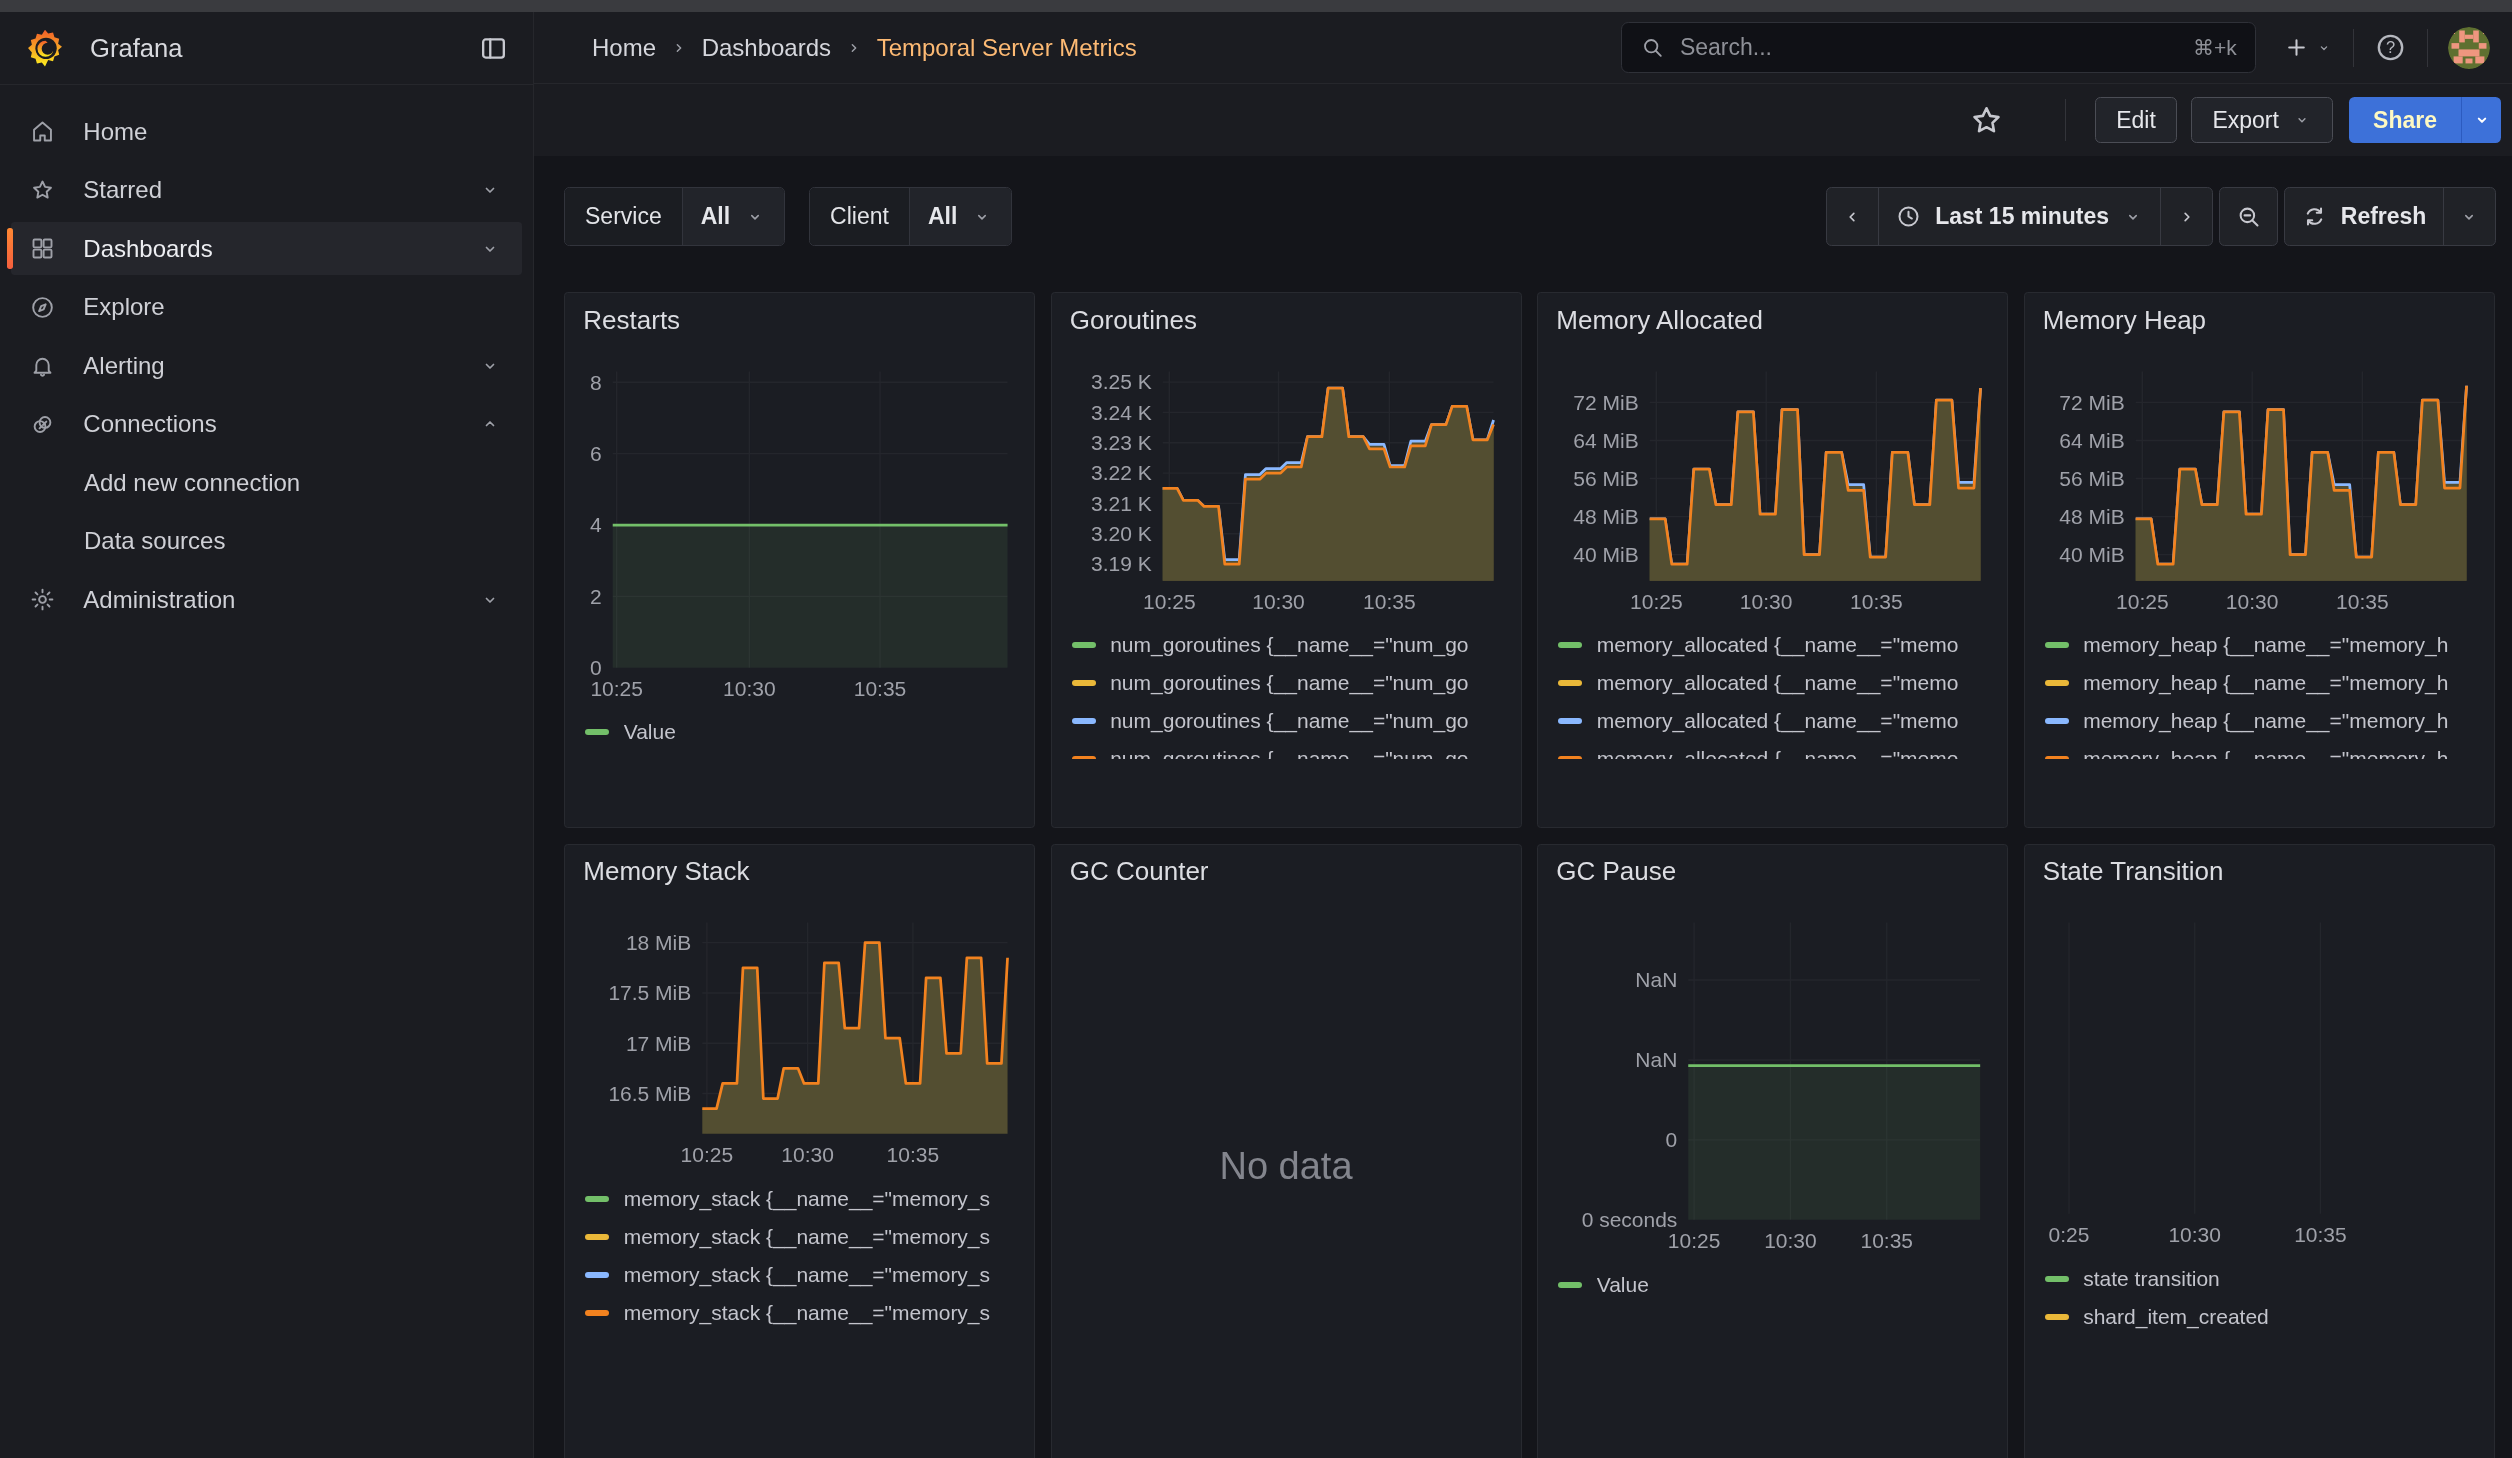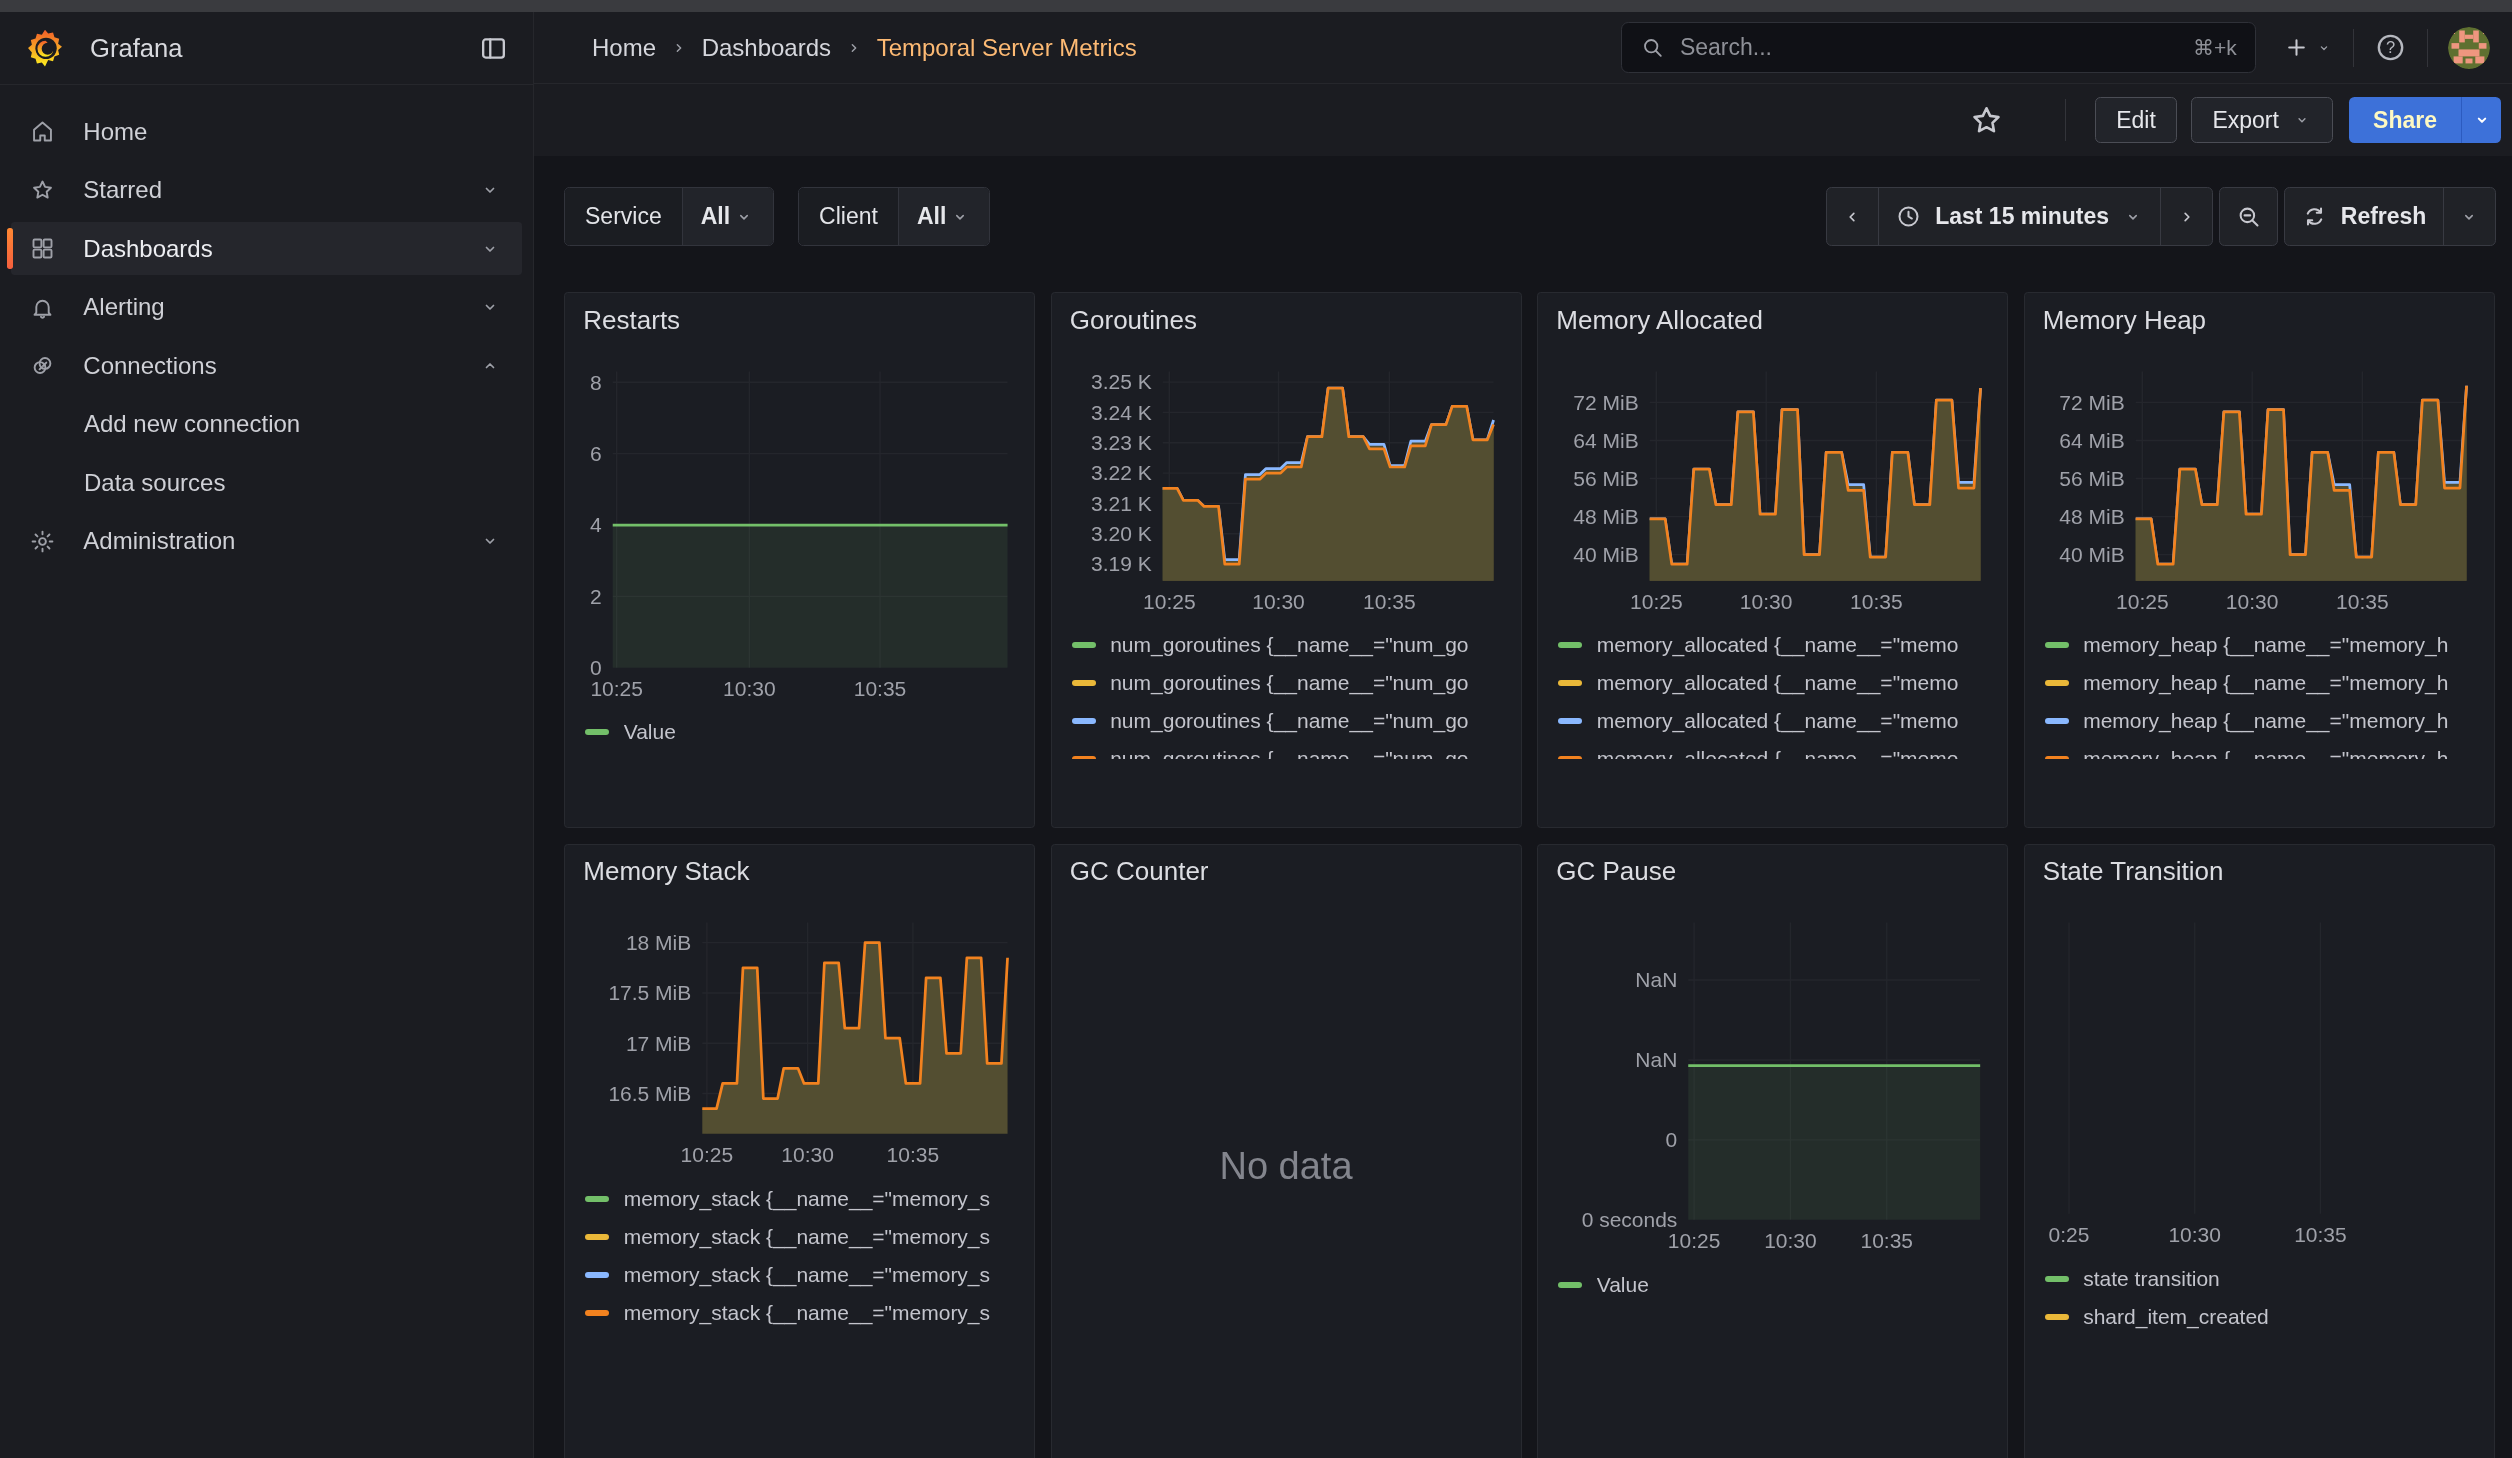--- a/index.html
+++ b/index.html
@@ -54,21 +54,21 @@
   .share-main{border-radius:5.5px 0 0 5.5px;padding:0 24px}
   .share-chev{width:40px;border-radius:0 5.5px 5.5px 0;border-left:0.9px solid #2c5bc0;display:flex;align-items:center;
               justify-content:center;background:#3d71d9;height:46px;cursor:pointer;box-sizing:border-box}
 
   
   .canvas{position:absolute;top:144px;left:0;right:0;bottom:0;background:#14151a;padding:31px 0 0 30px;box-sizing:border-box}
   .filter-row{display:flex;align-items:center;width:1932px}
   .var-control{display:flex;height:57px;border:0.9px solid #32343c;border-radius:5.5px;overflow:hidden;font-size:23px;cursor:pointer}
   .var-control + .var-control{margin-left:24px}
   .var-label{display:flex;align-items:center;padding:0 20px;background:#1b1d22;color:#e3e4e8}
-  .var-value{display:flex;align-items:center;gap:3px;padding:0 18px;background:#22242a;border-left:0.9px solid #32343c;
+  .var-value{display:flex;align-items:center;gap:14px;padding:0 18px;background:#22242a;border-left:0.9px solid #32343c;
              color:#e6e7eb;font-weight:700}
   .time-cluster{margin-left:auto;display:flex;align-items:center;gap:6px}
   .tc-group{display:flex;height:57px;border-radius:5.5px;overflow:hidden;border:0.9px solid #383a42;background:#202227}
   .seg{display:flex;align-items:center;justify-content:center;padding:0 16.4px;gap:12.8px;cursor:pointer;box-sizing:border-box}
   .seg + .seg{border-left:0.9px solid #383a42}
   .seg-text{font-size:23px;color:#e6e7eb;font-weight:700;white-space:nowrap}
 
   
   .grid{margin-top:46px;display:grid;grid-template-columns:repeat(4,471px);gap:15.5px;width:1932px}
   .panel{width:471px;background:#1b1d23;border:0.9px solid #282a30;border-radius:3.7px;padding:11px 12.8px;
@@ -136,20 +136,27 @@
       <svg class="nicon icon-dim" viewBox="0 0 24 24">
           <rect x="4" y="4" width="7" height="7" rx="1"></rect>
           <rect x="13" y="4" width="7" height="7" rx="1"></rect>
           <rect x="4" y="13" width="7" height="7" rx="1"></rect>
           <rect x="13" y="13" width="7" height="7" rx="1"></rect>
         </svg>
       <span class="nav-label">Dashboards</span>
       <svg class="nav-chevron icon-dim" width="24" height="24" viewBox="0 0 24 24" stroke-width="2">
           <path d="M8.5 10.5l3.5 3.5 3.5-3.5"></path>
         </svg>
+    </div>
+    <div class="nav-item">
+      <svg class="nicon icon-dim" viewBox="0 0 24 24">
+          <circle cx="12" cy="12" r="8.3"></circle>
+          <path d="M14.8 9.2l-1.8 4.4-4 1.6 1.8-4.4z"></path>
+        </svg>
+      <span class="nav-label">Explore</span>
     </div>
     <div class="nav-item">
       <svg class="nicon icon-dim" viewBox="0 0 24 24">
           <path d="M6.5 16.5v-5a5.5 5.5 0 0 1 11 0v5l1.6 2H4.9z"></path>
           <path d="M10.6 20.3a1.6 1.6 0 0 0 2.8 0"></path>
         </svg>
       <span class="nav-label">Alerting</span>
       <svg class="nav-chevron icon-dim" width="24" height="24" viewBox="0 0 24 24" stroke-width="2">
           <path d="M8.5 10.5l3.5 3.5 3.5-3.5"></path>
         </svg>

